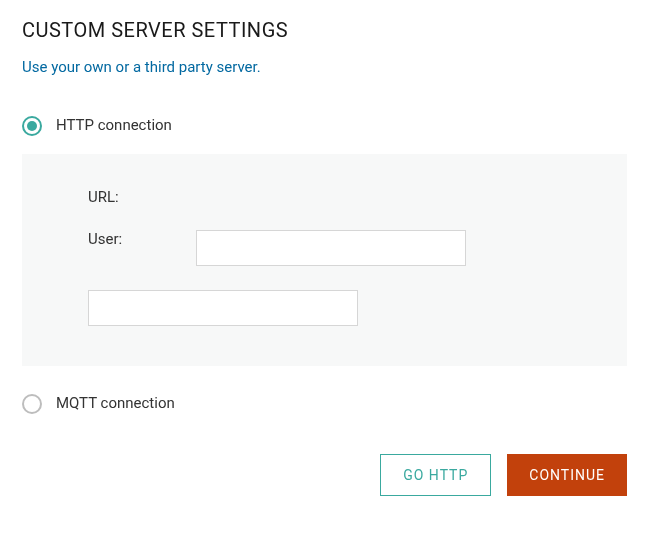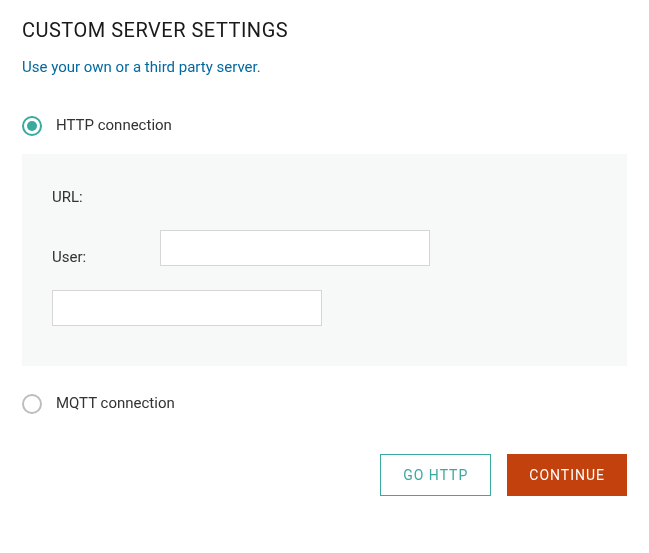--- a/index.html
+++ b/index.html
@@ -52,22 +52,23 @@
       font-size: 15px;
       color: #333;
     }
     .panel {
       background: #f7f8f8;
       padding: 34px 30px 40px 30px;
       margin-bottom: 28px;
     }
     .field-row {
       display: flex;
-      align-items: flex-end;
+      align-items: flex-start;
       margin-bottom: 24px;
+      margin-left: 36px;
     }
     .field-row:last-child { margin-bottom: 0; }
     .field-label {
       width: 108px;
       font-size: 15px;
       color: #333;
     }
     .field-input {
       width: 270px;
       height: 36px;

